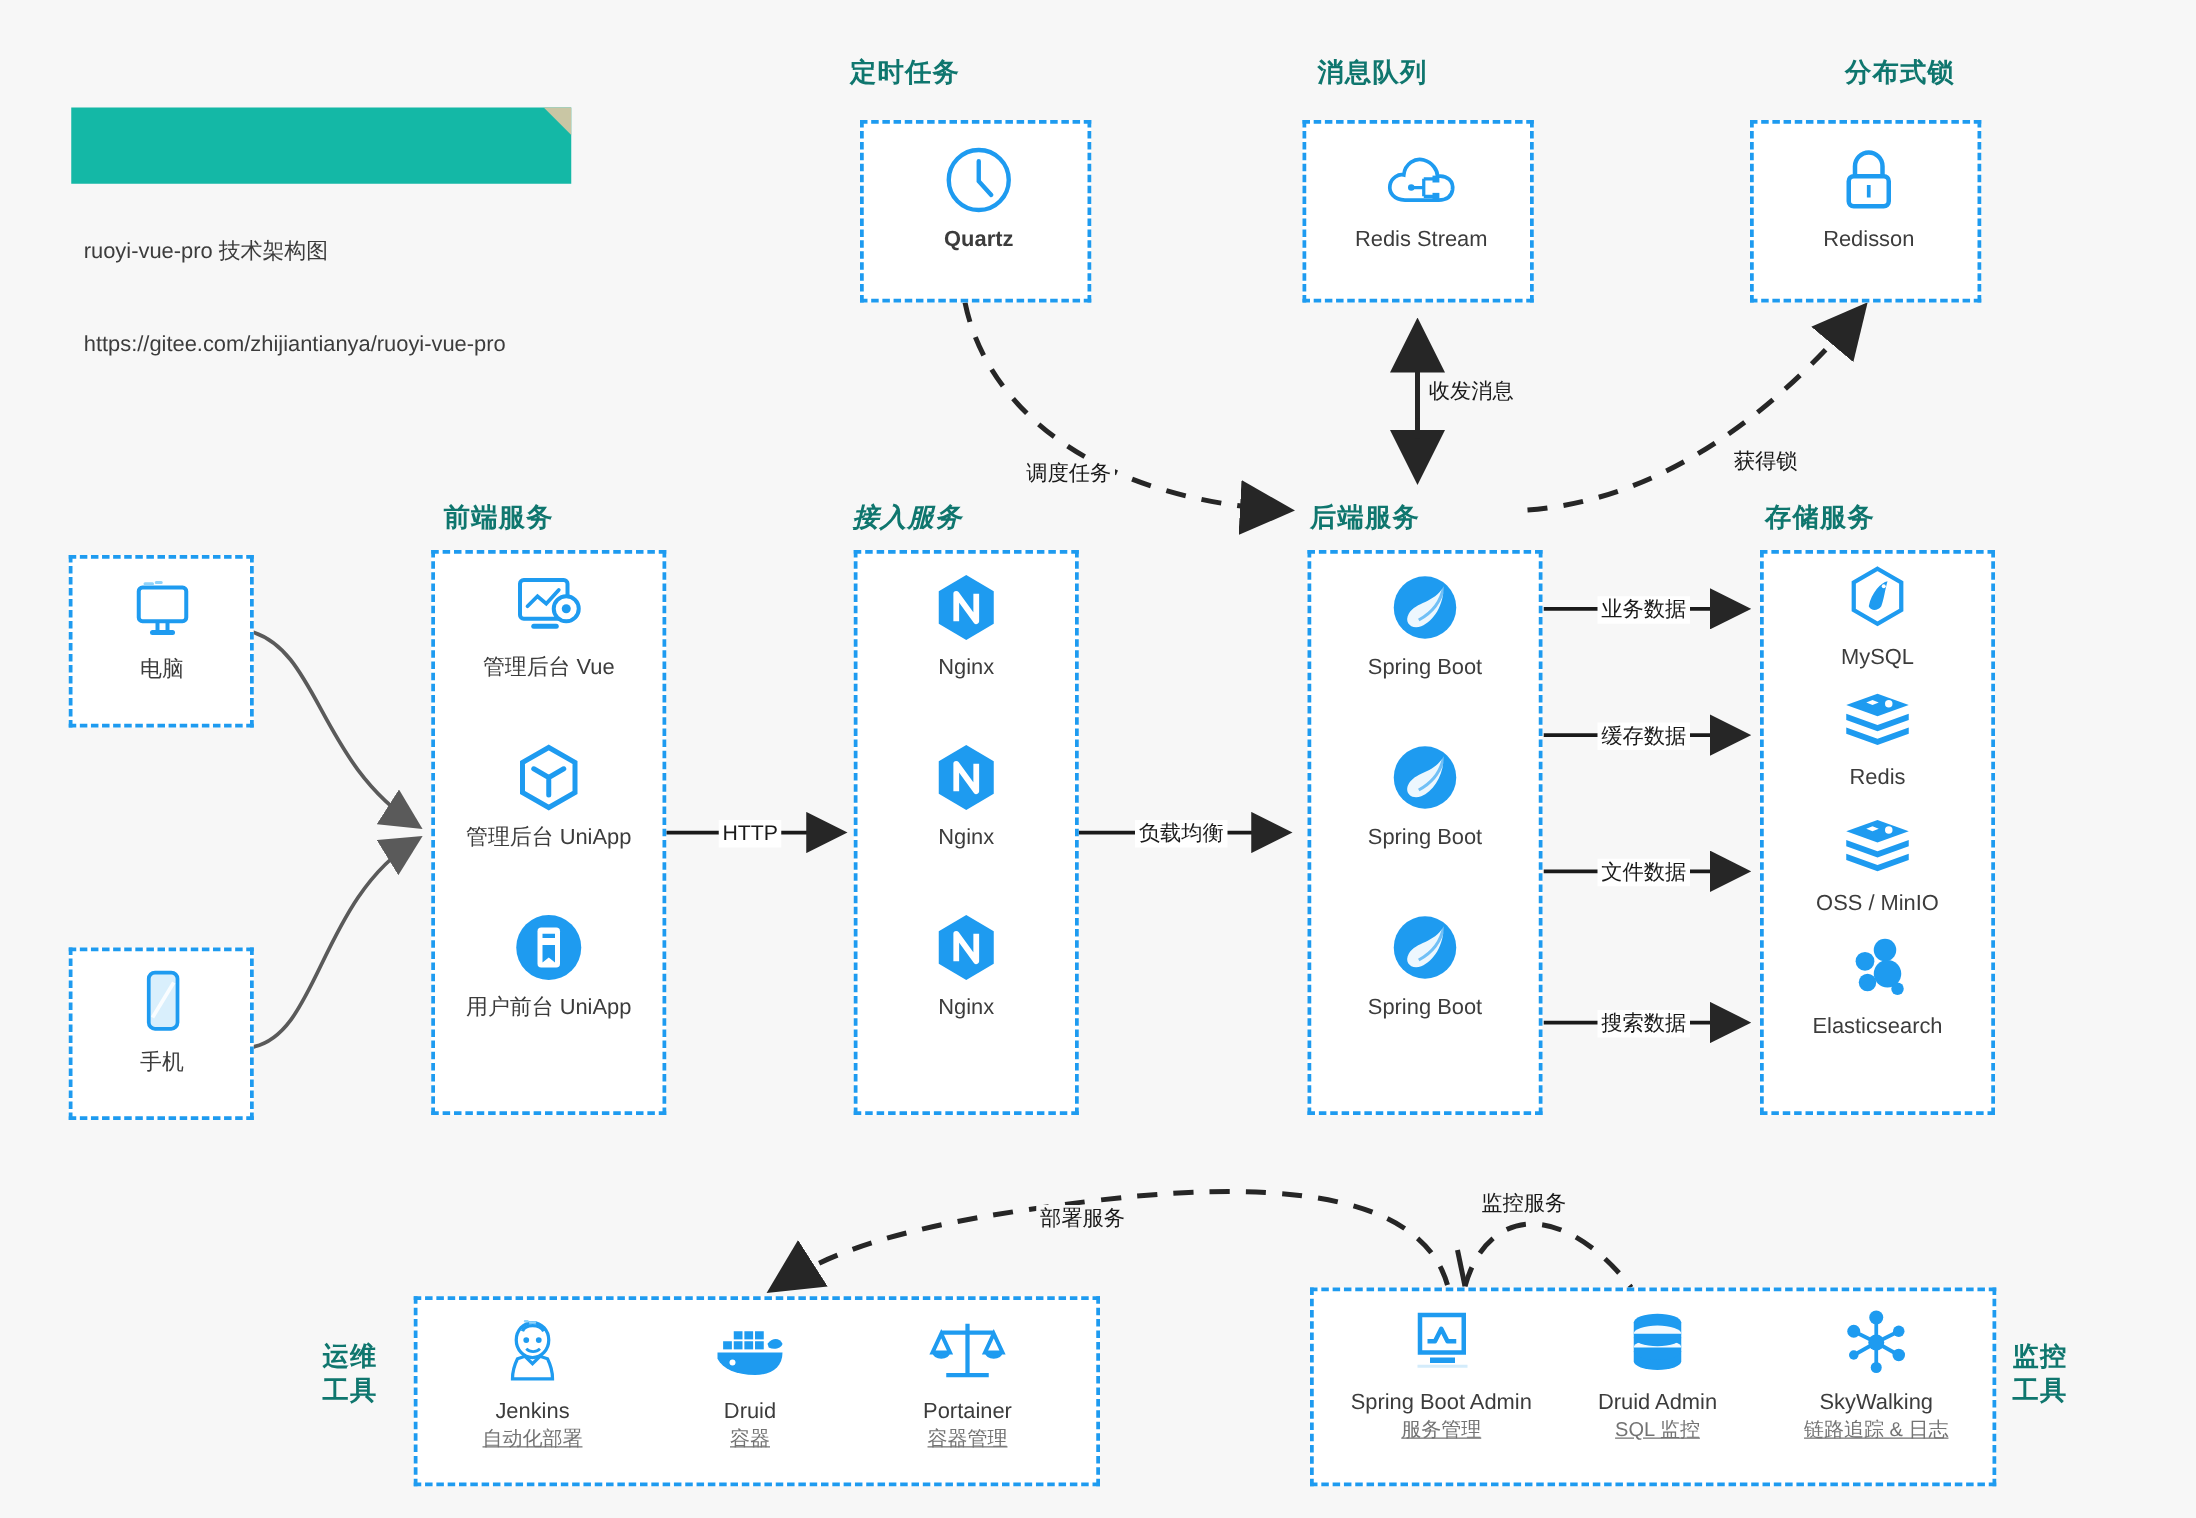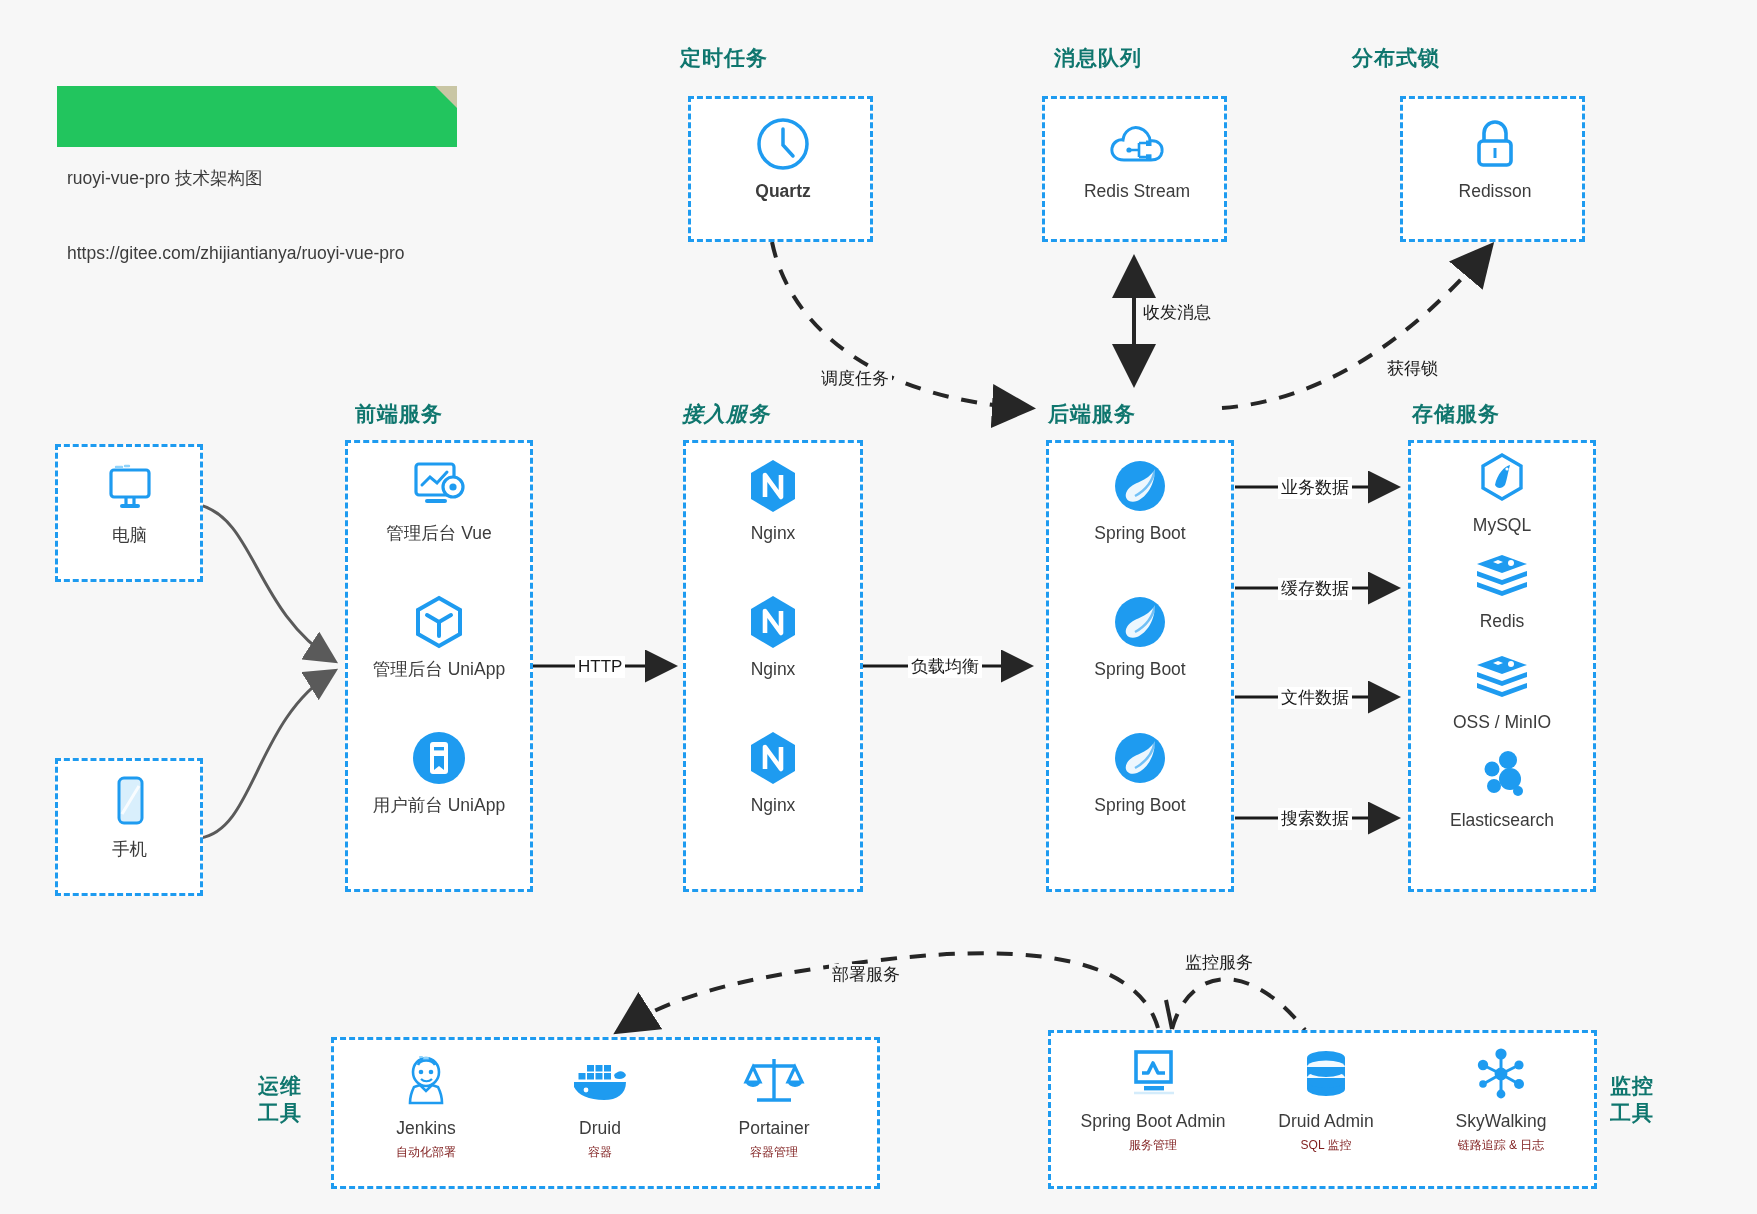--- a/index.html
+++ b/index.html
@@ -10,23 +10,23 @@
     position:relative;overflow:hidden;
     -webkit-font-smoothing:antialiased;
   }
   .canvas{position:absolute;inset:0;}
 
   svg.wires{position:absolute;left:0;top:0;width:1757px;height:1214px;pointer-events:none;}
 
   
   .note{
     position:absolute;left:57px;top:86px;width:400px;height:61px;
-    background:#22c55e;
+    background:#14b8a6;
     color:#3c3c3c;font-size:17.5px;line-height:25px;
-    padding:5px 0 0 10px;box-sizing:border-box;
+    padding:27px 0 0 10px;box-sizing:border-box;
     white-space:pre;
   }
   .note .fold{
     position:absolute;right:0;top:0;width:0;height:0;
     border-left:22px solid transparent;border-top:22px solid #c9c6a4;
   }
 
   
   .box{
     position:absolute;
@@ -44,21 +44,21 @@
   
   .node{
     position:absolute;
     text-align:center;
     width:160px;
   }
   .node .ic{height:58px;display:flex;align-items:center;justify-content:center;}
   .node .cap{
     margin-top:6px;color:#3c3c3c;font-size:17.5px;line-height:24px;white-space:nowrap;
   }
-  .node .cap2{color:#7f1d1d;font-size:12px;line-height:24px;white-space:nowrap;}
+  .node .cap2{color:#737373;font-size:16px;line-height:24px;white-space:nowrap;text-decoration:underline;}
 
   
   .elabel{
     position:absolute;
     background:#ffffff;
     color:#1a1a1a;font-size:17px;line-height:20px;
     padding:1px 3px;white-space:nowrap;
   }
   .elabel.dash{background:#f7f7f7;}
 </style>
@@ -130,21 +130,21 @@
           <path d="M22 30 L31 30 M31 23 L31 37 M31 23 L40 23 M31 37 L40 37" stroke="#1e9bf0" stroke-width="2.6" fill="none"></path>
           <circle cx="21" cy="30" r="2.6" fill="#1e9bf0"></circle>
           <rect x="38" y="20.5" width="5.5" height="5.5" fill="#1e9bf0"></rect>
           <rect x="38" y="34.3" width="5.5" height="5.5" fill="#1e9bf0"></rect>
         </svg>
       </div>
       <div class="cap">Redis Stream</div>
     </div>
   </div>
 
-  <div class="grp-title" style="left:1352px;top:44px;width:160px;">分布式锁</div>
+  <div class="grp-title" style="left:1476px;top:44px;width:160px;">分布式锁</div>
   <div class="box" style="left:1400px;top:96px;width:185px;height:146px;">
     <div class="node" style="left:12px;top:16px;width:160px;">
       <div class="ic">
         <svg width="50" height="54" viewBox="0 0 50 54">
           <path d="M14 24 L14 16 A11 11 0 0 1 36 16 L36 24" fill="none" stroke="#1e9bf0" stroke-width="3.6"></path>
           <rect x="9" y="24" width="32" height="24" rx="4" fill="none" stroke="#1e9bf0" stroke-width="3.6"></rect>
           <line x1="25" y1="31" x2="25" y2="41" stroke="#1e9bf0" stroke-width="3"></line>
         </svg>
       </div>
       <div class="cap">Redisson</div>

